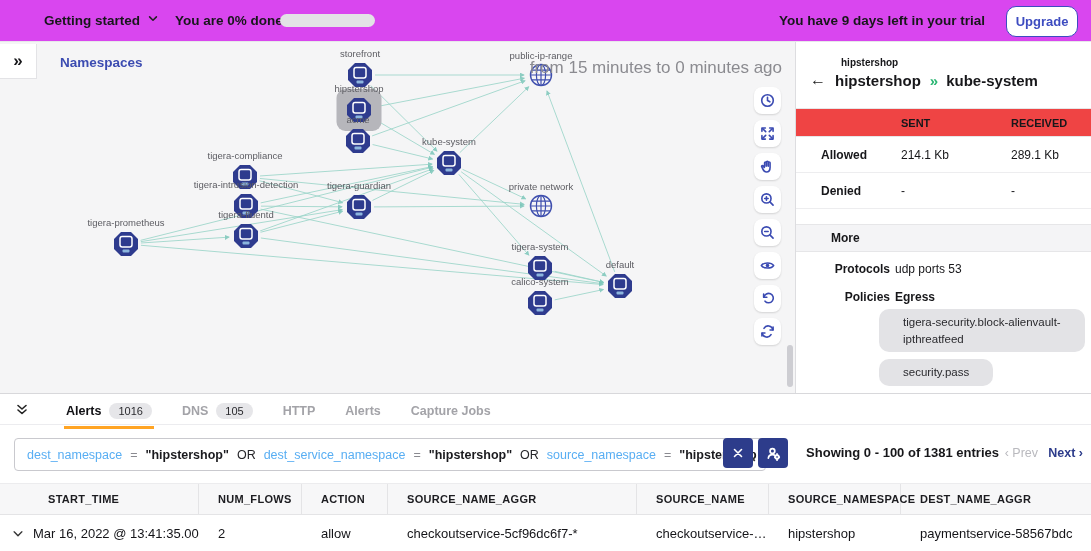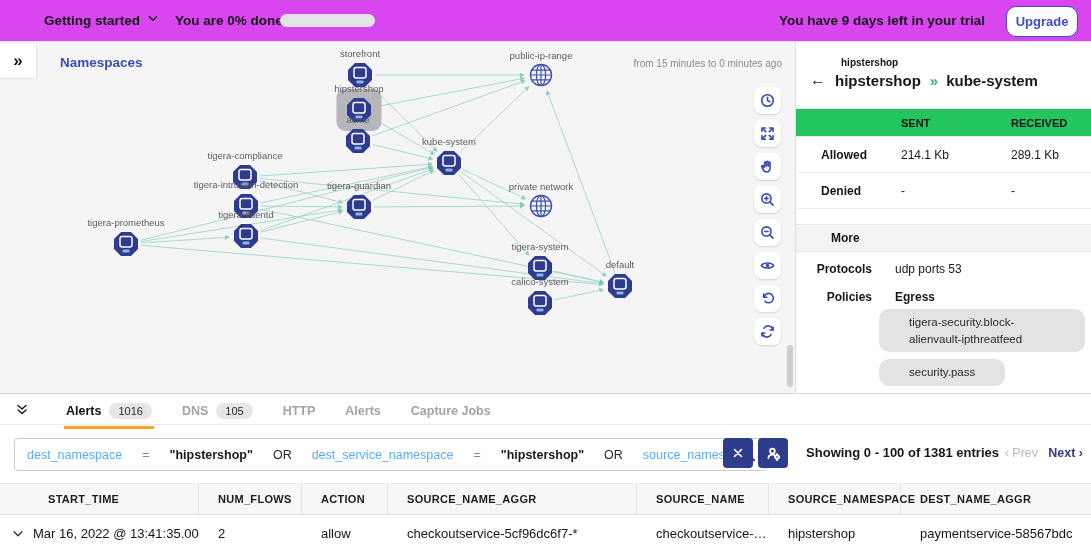--- a/index.html
+++ b/index.html
@@ -14,70 +14,70 @@
   #progress-pill{position:absolute;left:280px;top:14px;width:95px;height:13px;border-radius:7px;background:#e3e3e6}
   #trial-text{right:106px}
   #upgrade-btn{position:absolute;right:13px;top:6px;width:70px;height:29px;border:1.5px solid #3d4cc0;border-radius:10px;
       background:#fff;color:#3d4cc0;font-weight:bold;font-size:13px;display:flex;align-items:center;justify-content:center;cursor:pointer}
 
   
   #graph-panel{position:absolute;left:0;top:41px;width:795px;height:352px;background:#f5f5f6;overflow:hidden}
   #collapse-tab{position:absolute;left:0;top:3px;width:36px;height:34px;background:#fff;border-right:1px solid #e3e3e6;
       border-bottom:1px solid #e3e3e6;display:flex;align-items:center;justify-content:center;font-size:17px;font-weight:bold;cursor:pointer}
   #graph-title{position:absolute;left:60px;top:14px;font-weight:bold;font-size:13.5px;color:#3c4cb1}
-  #time-range{position:absolute;right:13px;top:17px;font-size:10px;color:#8b8b90}
+  #time-range{position:absolute;right:13px;top:17px;font-size:17px;color:#8b8b90}
   #graph-svg{position:absolute;left:0;top:0}
   #graph-toolbar{position:absolute;left:754px;top:46px;display:flex;flex-direction:column;gap:6px}
   .tbtn{width:27px;height:27px;background:#fff;border-radius:8px;box-shadow:0 1px 2px rgba(0,0,0,.14);
       display:flex;align-items:center;justify-content:center;color:#3a4ab2;cursor:pointer}
   .tbtn svg{stroke:currentColor;fill:none;stroke-width:1.5;stroke-linecap:round;stroke-linejoin:round}
   #graph-scroll-thumb{position:absolute;left:787px;top:304px;width:6px;height:42px;border-radius:3px;background:#cdcdd2}
 
   .gnode{cursor:pointer}
   .gnode text{font-family:"Liberation Sans",sans-serif;font-size:9.5px;fill:#5c5c62}
 
   
   #details{position:absolute;left:795px;top:41px;width:296px;height:352px;background:#fff;border-left:1px solid #dddde0;overflow:hidden}
   #dp-eyebrow{position:absolute;left:45px;top:16px;font-size:10px;font-weight:bold}
   #dp-titlerow{position:absolute;left:14px;top:30px;display:flex;align-items:center;gap:9px;font-size:15px;font-weight:bold}
   #dp-back{font-size:16px;font-weight:normal;color:#222;cursor:pointer}
   #dp-sep{color:#2bb673;font-size:15px;letter-spacing:-1px}
   #dp-stats{position:absolute;left:0;top:67px;width:296px}
-  .st-head{display:grid;grid-template-columns:90px 105px 101px;background:#22c55e;border-top:1px solid #e6e6e8;
+  .st-head{display:grid;grid-template-columns:90px 105px 101px;background:#ef4444;border-top:1px solid #e6e6e8;
       border-bottom:1px solid #e6e6e8;height:27px;align-items:center;font-size:11px;font-weight:bold}
   .st-row{display:grid;grid-template-columns:90px 105px 101px;height:35px;align-items:center;font-size:12px;border-bottom:1px solid #ededef}
   .st-c1{padding-left:25px;font-weight:bold}
   .st-c2{padding-left:15px}
   .st-c3{padding-left:20px}
   #dp-more{position:absolute;left:0;top:183px;width:296px;height:26px;background:#f4f4f6;border-top:1px solid #e6e6e8;
       border-bottom:1px solid #e6e6e8;display:flex;align-items:center;font-size:12px;font-weight:bold}
   #dp-more span{padding-left:35px}
   .kv{position:absolute;left:0;display:flex;font-size:12px}
-  .kv .k{width:62px;margin-left:14px;text-align:right;font-weight:bold}
-  .kv .v{margin-left:23px}
+  .kv .k{width:62px;margin-left:32px;text-align:right;font-weight:bold}
+  .kv .v{margin-left:5px}
   #kv-protocols{top:221px}
   #kv-policies{top:249px}
   #policy-pills{position:absolute;left:83px;top:268px;width:206px;display:flex;flex-direction:column;align-items:flex-start;gap:7px}
-  .pill{background:#e3e3e6;border-radius:10px;padding:5px 30px;font-size:11.5px;line-height:1.45;color:#2a2a2e;max-width:204px;word-wrap:break-word}
+  .pill{background:#e3e3e6;border-radius:10px;padding:5px 24px;font-size:11.5px;line-height:1.45;color:#2a2a2e;max-width:204px;word-wrap:break-word}
 
   
   #flows{position:absolute;left:0;top:393px;width:1091px;height:158px;background:#fff;border-top:1px solid #d8d8db}
   #tabs-row{position:absolute;left:14px;top:5px;display:flex;align-items:flex-start}
   #tabs-collapse{width:24px;padding-top:4px;color:#222;cursor:pointer}
   #tabs-collapse svg{stroke:currentColor;fill:none;stroke-width:1.6;stroke-linecap:round;stroke-linejoin:round}
   .tab{position:relative;display:flex;align-items:center;gap:8px;margin-left:26px;padding:4px 2px 10px 2px;
       font-size:12.5px;font-weight:bold;color:#a3a3a8;cursor:pointer}
   .tab.active{color:#101014}
   .tab.active::after{content:"";position:absolute;left:0;right:0;bottom:0;height:3px;background:#ffa424}
   .badge{background:#e6e6e9;border-radius:9px;padding:2px 9px;font-size:11px;color:#2a2a2e;font-weight:normal}
   #tabs-divider{position:absolute;left:0;top:30px;width:1091px;height:1px;background:#ececef}
 
   #search-box{position:absolute;left:14px;top:44px;width:704px;height:31px;border:1px solid #c9c9ce;border-radius:4px;
       background:#fff;display:flex;align-items:center;padding:0 34px 0 12px;overflow:hidden;white-space:nowrap;cursor:text}
-  #query-text{font-size:12.5px;display:flex;gap:20px}
+  #query-text{font-size:12.5px;display:flex;gap:8px}
   .tk-field{color:#58aef3}
   .tk-op{color:#8a8a90}
   .tk-value{color:#1a1a1e;font-weight:bold}
   .tk-kw{color:#26262a}
   #search-icon{position:absolute;right:9px;top:7px;color:#3a3a3e}
   #search-icon svg,.sq-btn svg{stroke:currentColor;fill:none;stroke-width:1.6;stroke-linecap:round;stroke-linejoin:round}
   .sq-btn{position:absolute;top:44px;width:30px;height:30px;background:#2d3c8b;border-radius:4px;color:#fff;
       display:flex;align-items:center;justify-content:center;cursor:pointer}
   #btn-clear{left:723px}
   #btn-user{left:758px}

